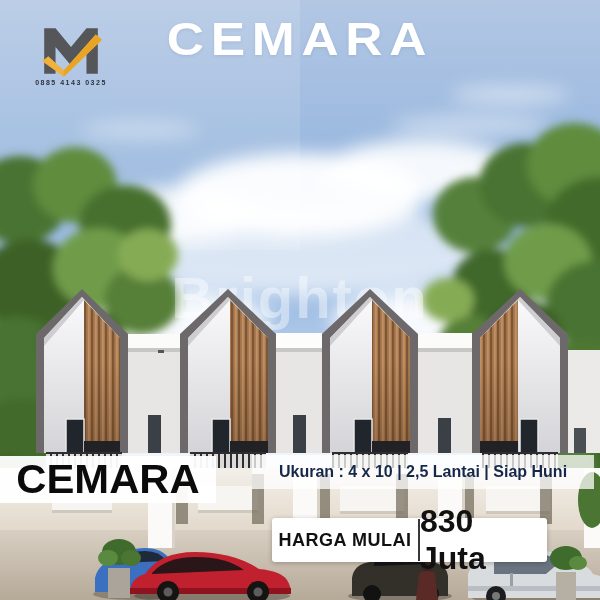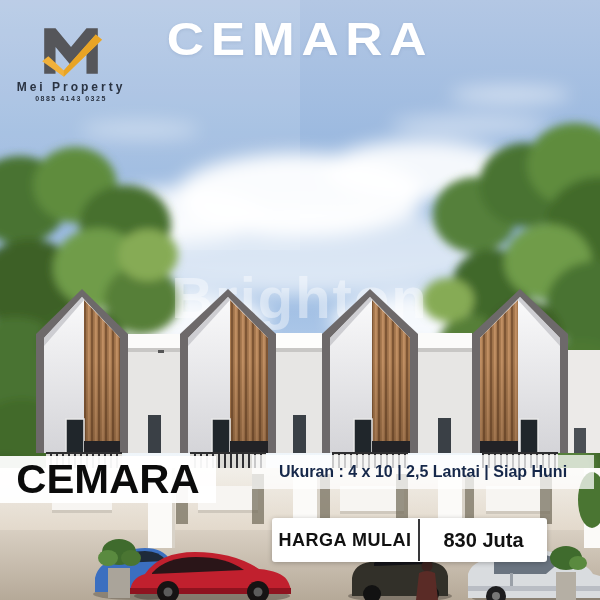--- a/index.html
+++ b/index.html
@@ -30,21 +30,21 @@
   .specs-bar span{font-size:16px;font-weight:bold;color:#16284a;white-space:nowrap;}
 
   
   .price-box{position:absolute;left:272px;top:518px;width:275px;height:44px;z-index:6;
              background:#ffffff;border-radius:3px;display:flex;align-items:stretch;
              box-shadow:0 1px 5px rgba(0,0,0,.25);}
   .price-label{flex:1.15;display:flex;align-items:center;justify-content:center;
                font-size:18px;font-weight:bold;color:#111;letter-spacing:.5px;}
   .price-divider{width:2px;background:#38383a;margin:1px 0;}
   .price-value{flex:1;display:flex;align-items:center;justify-content:center;
-               font-size:20px;font-weight:bold;color:#111;}
+               font-size:32px;font-weight:bold;color:#111;}
 </style>
 </head>
 <body>
 
 <div class="stage">
 
   <svg class="scene" viewBox="0 0 600 600">
     <defs>
       <linearGradient id="sky" x1="0" y1="0" x2="0" y2="1">
         <stop offset="0" stop-color="#b3c7e4"></stop>
@@ -289,21 +289,20 @@
       <ellipse cx="592" cy="500" rx="14" ry="28" fill="#4a7532"></ellipse>
     </g>
   </svg>
 
   <div class="logo-block">
     <svg width="66" height="54" viewBox="0 0 64 52">
       <path d="M6,4 h11 l15,18 L47,4 h11 v44 h-11 V22 L32,40 17,22 v26 H6 Z" fill="#55565a"></path>
       <path d="M10,31 l15,14 L56,10 l6,5 -37,36 -21,-15 z" fill="#f1b13b"></path>
       <path d="M25,45 L56,10 l6,5 -37,36 z" fill="#e8a425"></path>
     </svg>
-    <div class="brand-name">Mei Property</div>
     <div class="brand-phone">0885 4143 0325</div>
   </div>
 
   <div class="ad-title">CEMARA</div>
 
   <div class="name-box">
     <span>CEMARA</span>
   </div>
 
   <div class="specs-bar">

